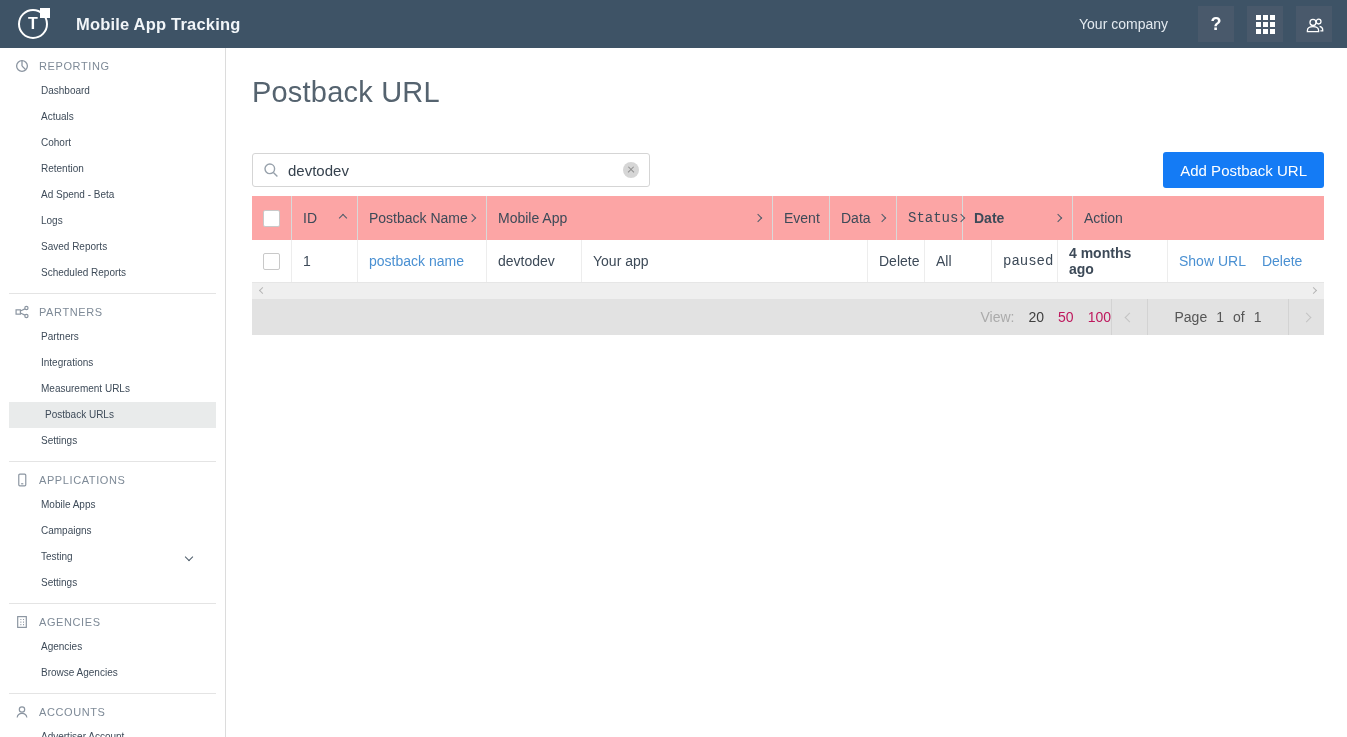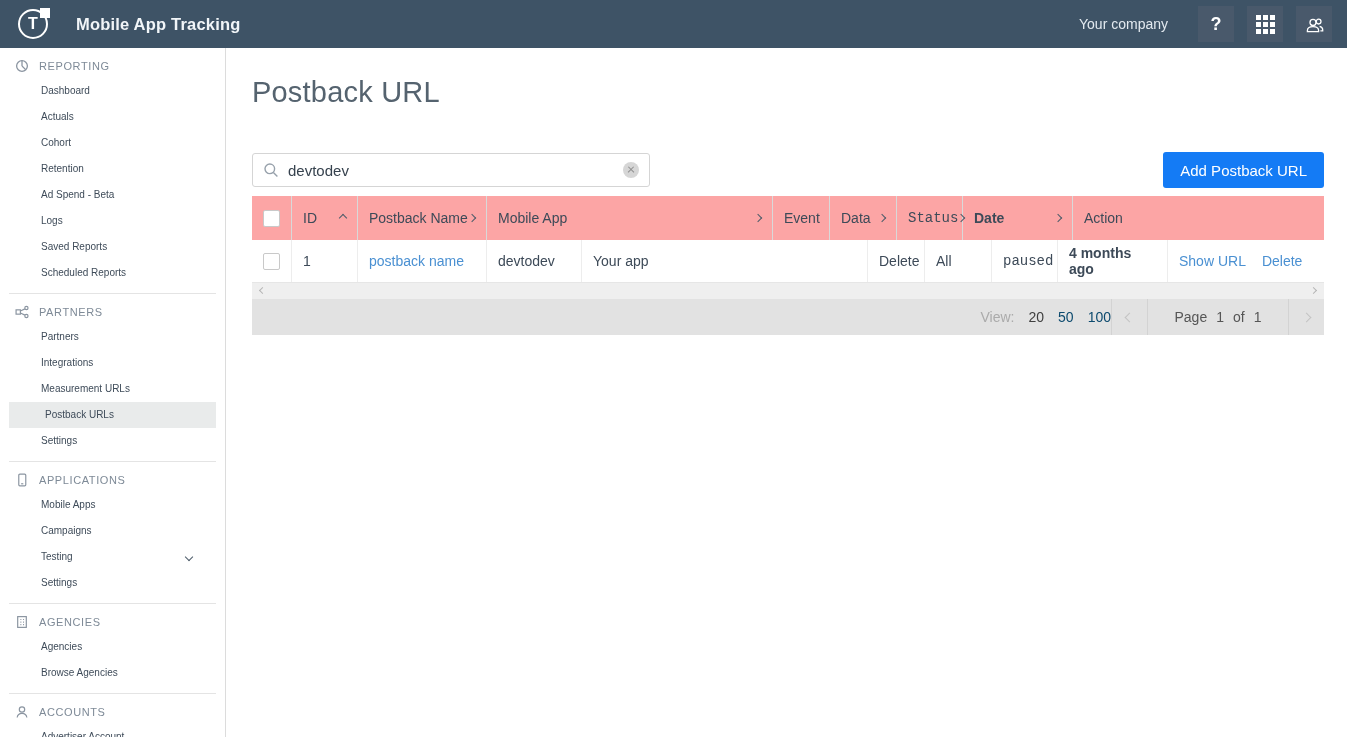--- a/index.html
+++ b/index.html
@@ -79,21 +79,21 @@
   .cb { width:17px; height:17px; background:#fff; border:1px solid #c9c9c9; border-radius:2px; cursor:pointer; }
   a.tlink { color:#4a90d2; text-decoration:none; cursor:pointer; }
   .td.c9 a.tlink + a.tlink { margin-left:16px; }
 
   .hscroll { position:relative; height:16px; background:#efefef; }
   .hscroll .cv { position:absolute; top:5px; border-color:#b5b5b5; padding:2px; border-width:0 1.5px 1.5px 0; }
   .hscroll .cv-left { left:8px; } .hscroll .cv-right { right:8px; }
 
   .pager { display:flex; align-items:center; height:36px; background:#e2e2e2; font-size:14px; }
   .view-label { margin-left:auto; color:#ababab; }
-  .view-opt { margin-left:14px; color:#0c4a6e; cursor:pointer; }
+  .view-opt { margin-left:14px; color:#be185d; cursor:pointer; }
   .view-opt.active { color:#3f3f3f; }
   .view-opt:last-of-type { margin-right:19px; }
   .pg-div { width:1px; height:36px; background:#d3d3d3; }
   .pg-btn { width:35px; height:36px; border:none; background:transparent; cursor:pointer;
     display:flex; align-items:center; justify-content:center; }
   .pg-btn .cv { border-color:#c3c3c3; padding:3px; }
   .pg-info { width:140px; display:flex; justify-content:center; gap:9px; color:#565656; }
 </style>
 </head>
 <body>

